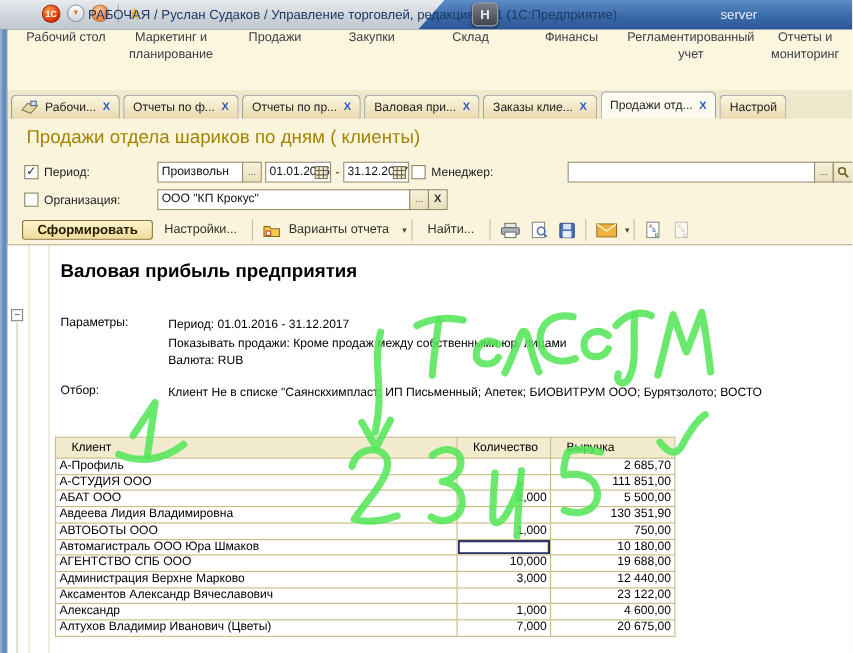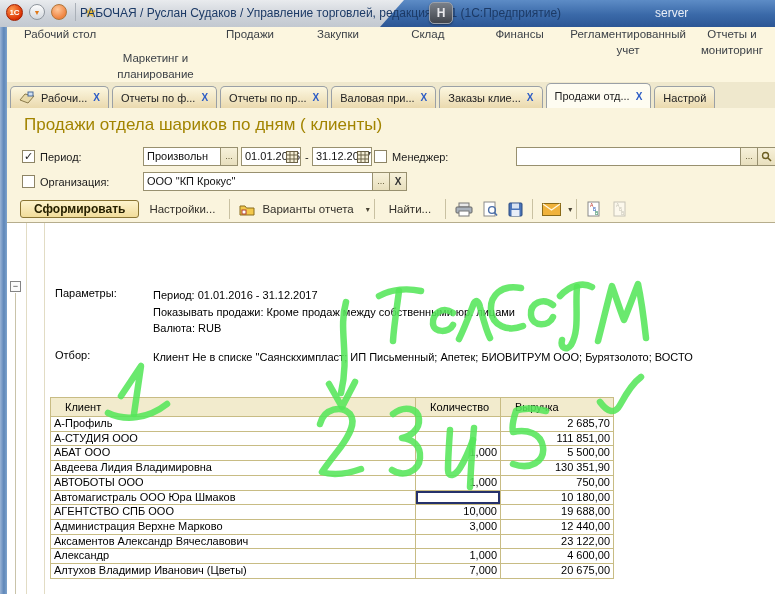--- a/index.html
+++ b/index.html
@@ -8,21 +8,21 @@
   .window { position:relative; width:775px; height:594px; background:#faf4dd; overflow:hidden; }
 
   
   .titlebar { position:absolute; left:0; top:0; width:775px; height:27px;
     background:linear-gradient(180deg,#5d8cc6 0%,#3a69a8 55%,#2c5695 100%); }
   .tb-left { position:absolute; left:0; top:0; width:420px; height:27px;
     background:linear-gradient(180deg,#e9ebee 0%,#cdd2d9 60%,#c2c8d0 100%);
     clip-path:polygon(0 0,404px 0,380px 27px,0 27px); }
   .tb-buttons { position:absolute; left:6px; top:3px; display:flex; gap:6px; align-items:center; }
   .tb-logo { width:17px; height:17px; border-radius:50%; background:radial-gradient(circle at 35% 30%,#ff9a4d,#d92b00 75%);
-    color:#fff; font-size:8px; font-weight:bold; display:flex; align-items:center; justify-content:center; border:1px solid #a02000;}
+    color:#fff; font-size:8px; font-weight:bold; display:flex; align-items:center; justify-content:center; border:1px solid #a02000;margin-left:32px;}
   .tb-circle { width:16px; height:16px; border-radius:50%; border:1px solid #8f969e;
     background:linear-gradient(180deg,#fdfdfd,#d3d8de); display:flex; align-items:center; justify-content:center;
     color:#e07818; font-size:7px; }
   .tb-record { width:16px; height:16px; border-radius:50%; border:1px solid #b0763a;
     background:radial-gradient(circle at 40% 32%,#ffc89a,#ef8340 70%); }
   .tb-star { color:#f2c23e; font-size:14px; line-height:16px; text-shadow:0 0 1px #a98413; }
   .tb-sep { width:1px; height:18px; background:#aab0b8; margin:0 2px; }
   .tb-title { position:absolute; left:80px; top:6px; font-size:12px; color:#1c3a66; white-space:nowrap; }
   .tb-badge { position:absolute; left:429px; top:2px; width:24px; height:22px; border-radius:5px;
     background:linear-gradient(180deg,#7a8089,#41454d); border:1px solid #9aa0aa;
@@ -31,21 +31,21 @@
   .tb-server { position:absolute; left:655px; top:6px; font-size:12px; color:#e9eef7; }
 
   
   .left-edge { position:absolute; left:0; top:27px; width:7px; height:567px;
     background:linear-gradient(90deg,#9ab4d6,#5e86b8 55%,#7ea3cc); }
 
   
   .sections-bar { position:absolute; left:7px; top:27px; width:768px; height:55px;
     background:#fcf6df; display:flex; align-items:flex-start; padding-left:10px; }
   .section-item { font-size:11.5px; color:#3c4147; text-align:center; line-height:1.35; cursor:default; }
-  .s0{width:92px;} .s1{width:112px;margin-top:24px;} .s2{width:90px;} .s3{width:98px;} .s4{width:94px;}
+  .s0{width:92px;} .s1{width:112px;} .s2{width:90px;} .s3{width:98px;} .s4{width:94px;}
   .s5{width:102px;} .s6{width:130px;} .s7{width:92px;}
 
   
   .tabs-bar { position:absolute; left:7px; top:82px; width:768px; height:26px;
     background:#efe8cd; display:flex; align-items:flex-end; padding-left:3px; }
   .tab { height:22px; display:flex; align-items:center; gap:6px; padding:8px 8px;
     border:1px solid #9aa0a6; border-bottom:none; border-radius:5px 5px 0 0; margin-right:3px;
     background:linear-gradient(180deg,#fcf7e0,#ead9ae); font-size:11px; color:#222; white-space:nowrap; }
   .tab.active { height:25px; background:#fefcf1; }
   .tab-close { color:#2c5cc5; font-weight:bold; font-size:10px; }
@@ -272,20 +272,21 @@
       </div>
     </div>
   </div>
 
   <div class="report">
     <div class="gut-line" style="left:19px;"></div>
     <div class="gut-line" style="left:37px;"></div>
     <div class="grp-line"></div>
     <div class="collapse-box">−</div>
 
+    <div class="rpt-title">Валовая прибыль предприятия</div>
 
     <div class="rpt-label" style="top:64px;">Параметры:</div>
     <div class="rpt-lines" style="top:64px;">
       <div>Период: 01.01.2016 - 31.12.2017</div>
       <div>Показывать продажи: Кроме продаж между собственными юр. лицами</div>
       <div>Валюта: RUB</div>
     </div>
 
     <div class="rpt-label" style="top:126px;">Отбор:</div>
     <div class="rpt-lines" style="top:126px;">

